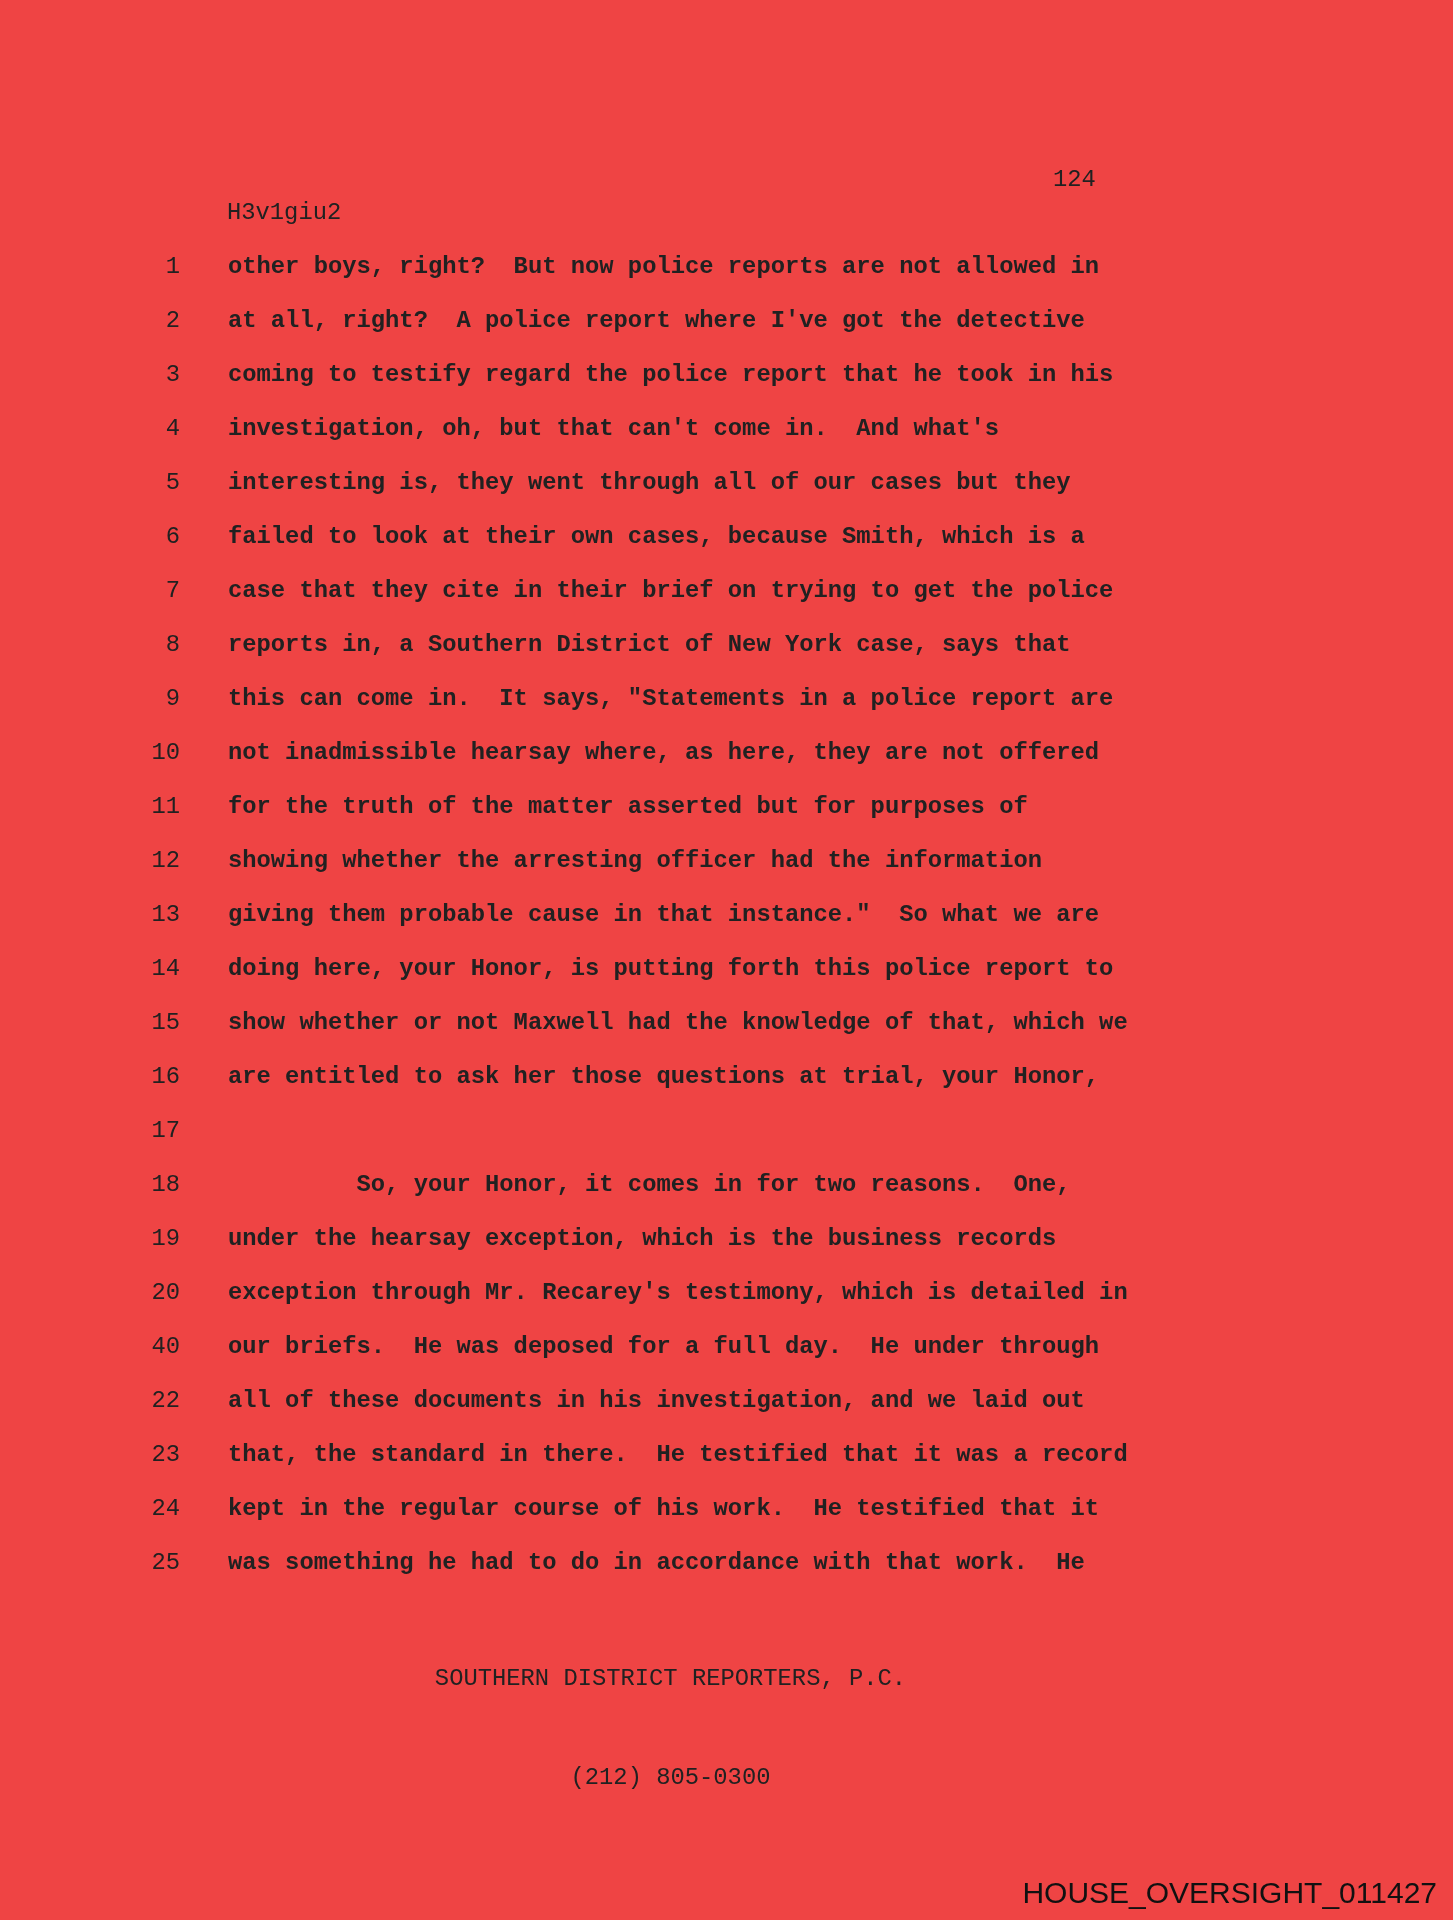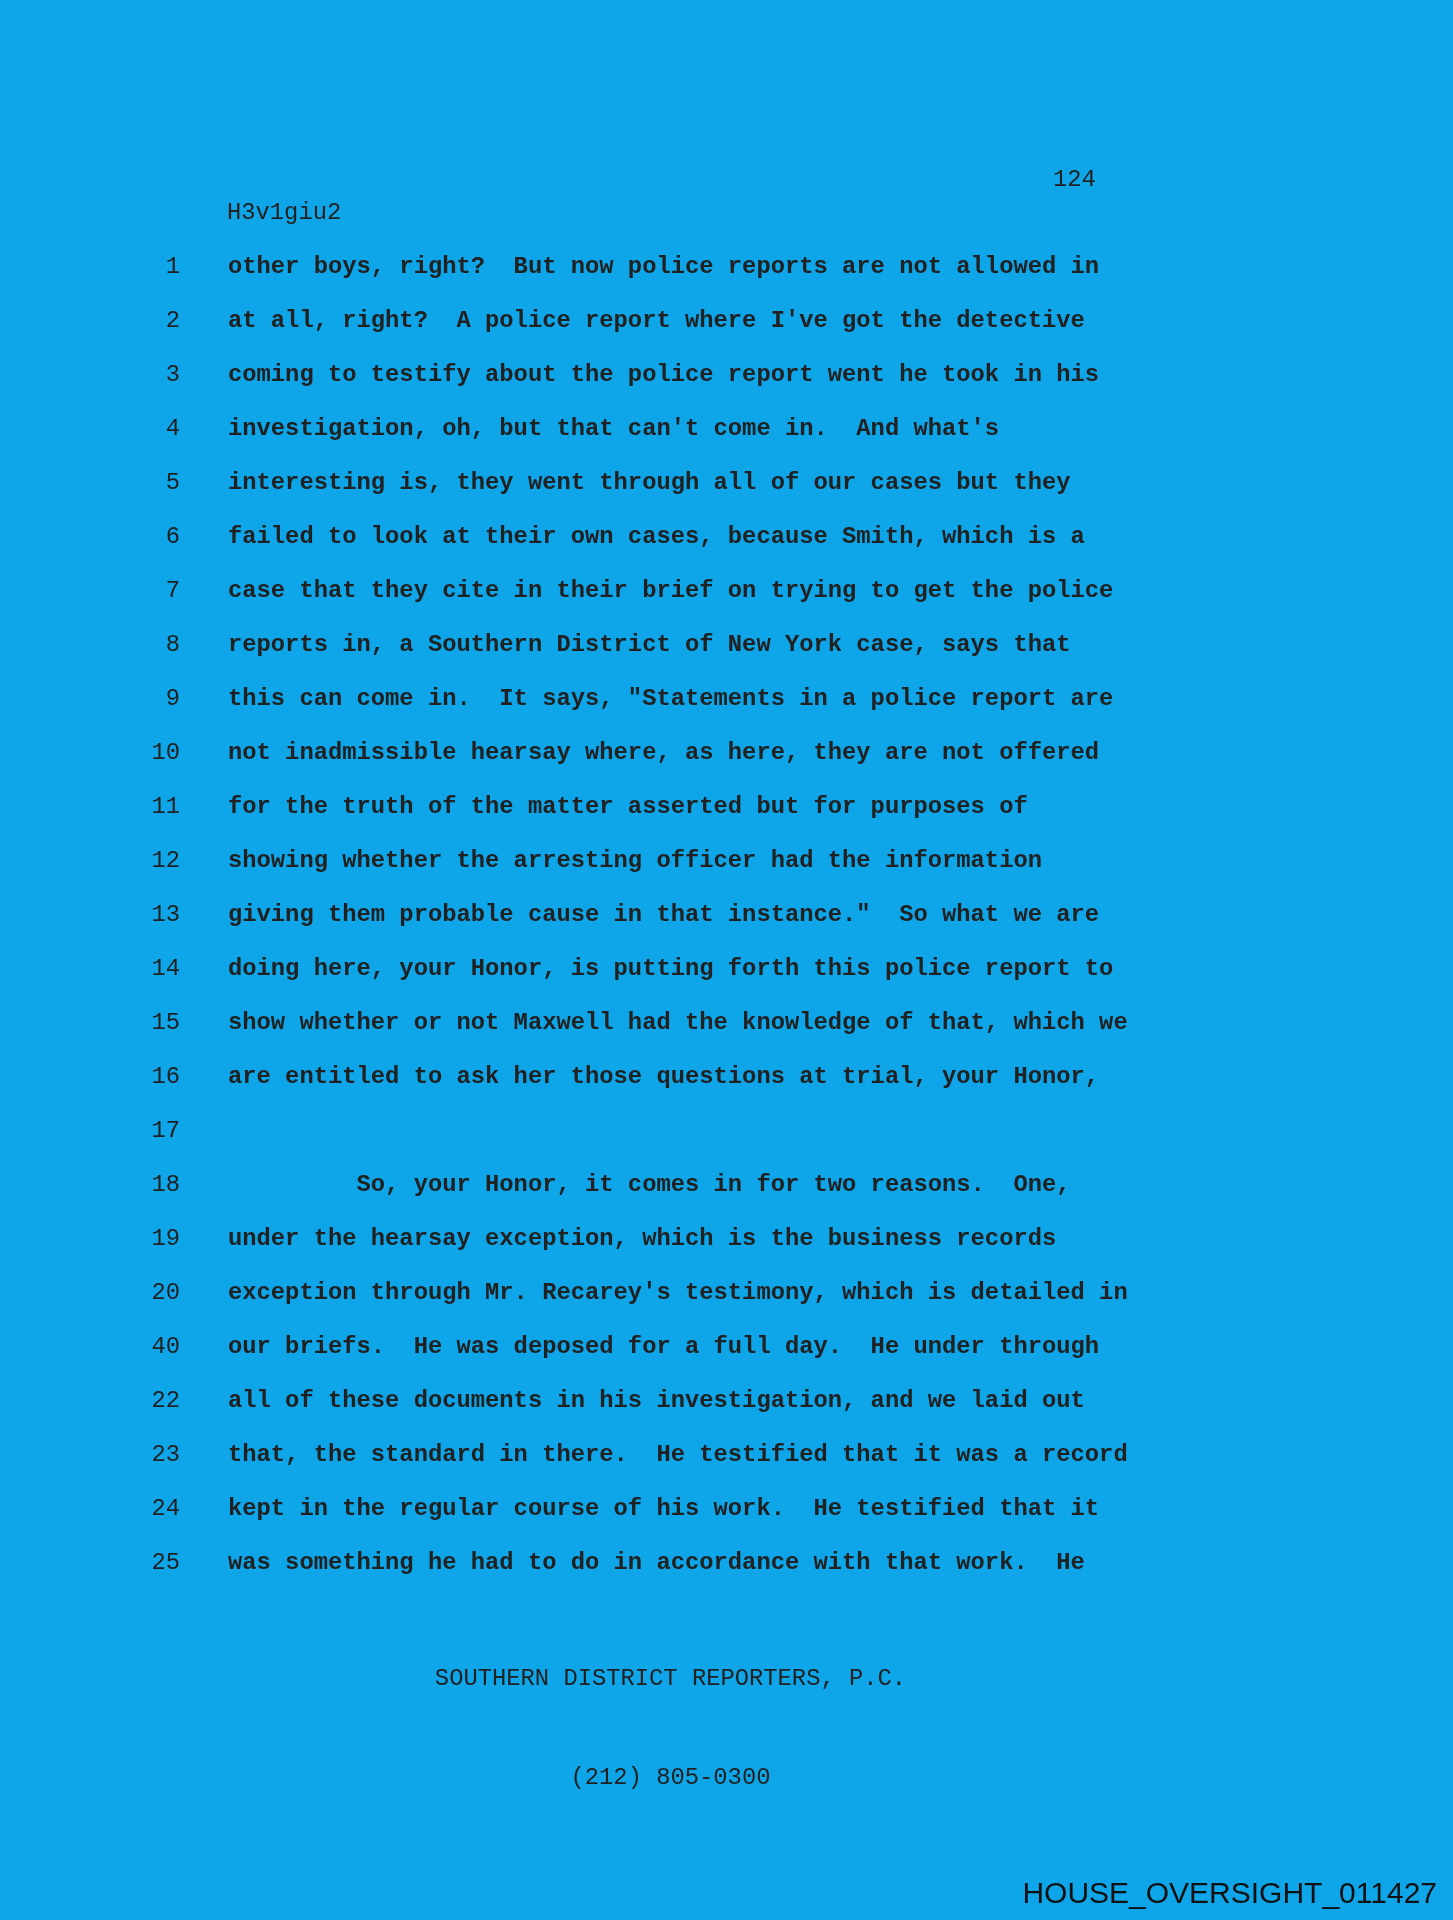--- a/index.html
+++ b/index.html
@@ -5,21 +5,21 @@
 <style>
   html, body {
     margin: 0;
     padding: 0;
     background: #ffffff;
   }
   .page {
     position: relative;
     width: 1453px;
     height: 1920px;
-    background: #0ea5e9;
+    background: #ef4444;
     overflow: hidden;
     font-family: "Liberation Mono", "DejaVu Sans Mono", monospace;
     color: #212121;
   }
   .page-number {
     position: absolute;
     top: 166px;
     left: 1053px;
     font-size: 23.8px;
     white-space: pre;
@@ -88,21 +88,21 @@
     <span class="txt">other boys, right?  But now police reports are not allowed in</span>
   </div>
 
   <div class="line">
     <span class="num">2</span>
     <span class="txt">at all, right?  A police report where I've got the detective</span>
   </div>
 
   <div class="line">
     <span class="num">3</span>
-    <span class="txt">coming to testify about the police report went he took in his</span>
+    <span class="txt">coming to testify regard the police report that he took in his</span>
   </div>
 
   <div class="line">
     <span class="num">4</span>
     <span class="txt">investigation, oh, but that can't come in.  And what's</span>
   </div>
 
   <div class="line">
     <span class="num">5</span>
     <span class="txt">interesting is, they went through all of our cases but they</span>

